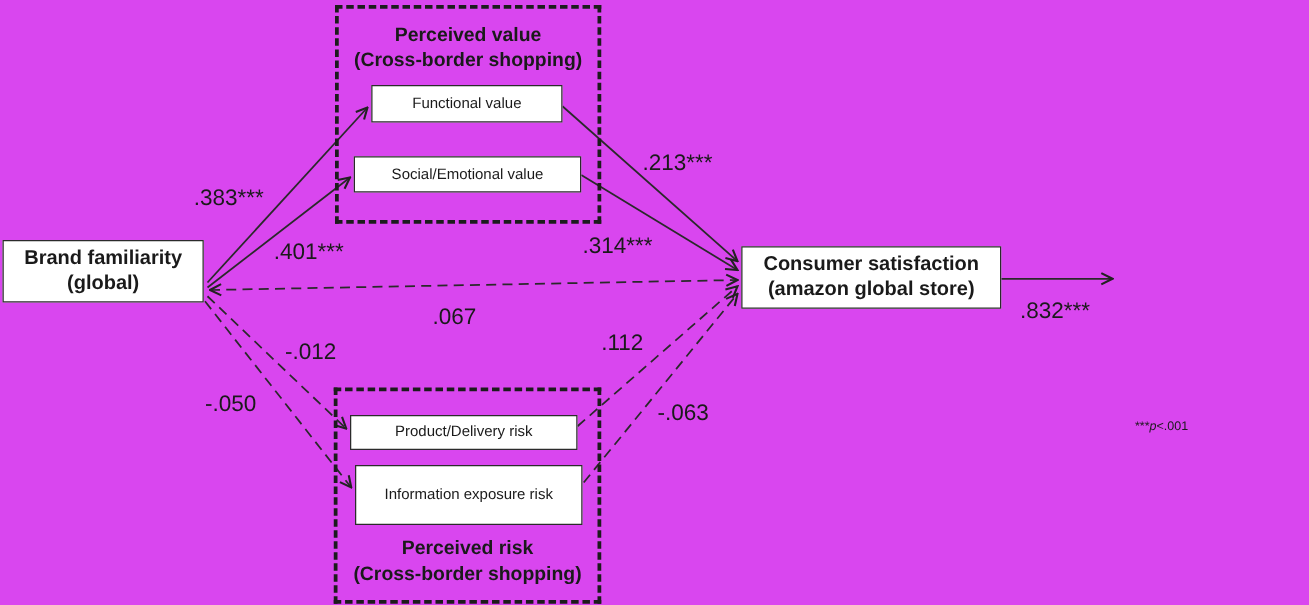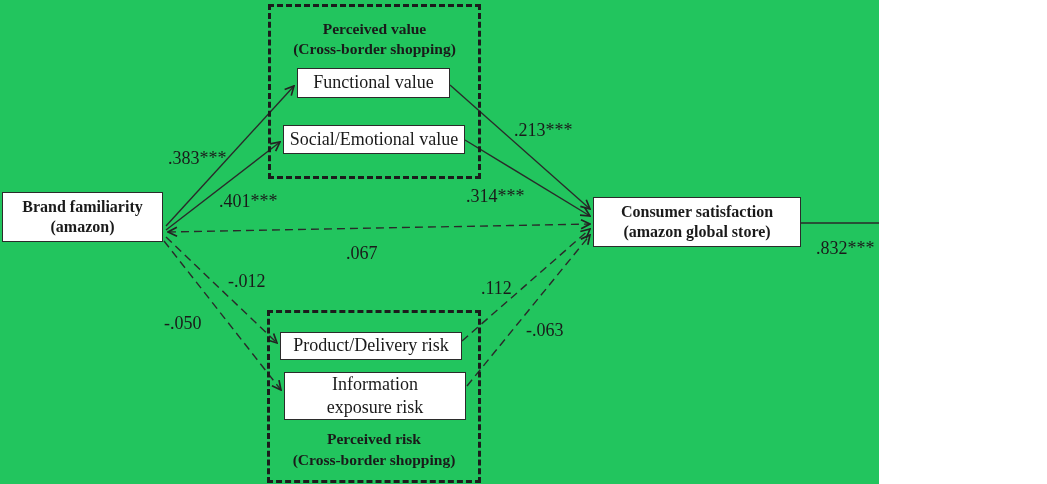--- a/index.html
+++ b/index.html
@@ -1,28 +1,28 @@
 <!DOCTYPE html>
 <html><head>
 <meta charset="utf-8">
 <style>
   html,body{margin:0;padding:0;background:#fff;}
   .canvas{
-    position:relative;width:879px;height:484px;background:#22c55e;
-    font-family:Liberation Serif, serif;color:#1a1a1a;
+    position:relative;width:1047px;height:484px;background:#d946ef;
+    font-family:Liberation Sans, sans-serif;color:#1a1a1a;
     overflow:hidden;
   }
   .wires{position:absolute;left:0;top:0;}
   .group{position:absolute;border:3px dashed #1c1c1c;background:transparent;}
   .group-title{position:absolute;left:0;right:0;text-align:center;font-weight:bold;
     font-size:15.5px;line-height:1.32;}
   .node{
     position:absolute;background:#fff;border:1.6px solid #2b2b2b;
     display:flex;flex-direction:column;align-items:center;justify-content:center;
-    text-align:center;font-size:18px;line-height:1.28;box-sizing:border-box;
+    text-align:center;font-size:12px;line-height:1.28;box-sizing:border-box;
   }
   .node.bold{font-weight:bold;font-size:16px;}
   .node .wrap{display:block;max-width:150px;}
   .coef{position:absolute;font-size:18px;white-space:nowrap;}
   .note{position:absolute;font-size:10px;white-space:nowrap;}
   .note i{font-style:italic;}
 </style>
 </head>
 <body>
 
@@ -59,21 +59,21 @@
 
   <div class="group" style="left:267px;top:310px;width:208px;height:167px">
     <div class="group-title" style="bottom:10px">
       <div>Perceived risk</div>
       <div>(Cross-border shopping)</div>
     </div>
   </div>
 
   <div class="node bold" style="left:2px;top:192px;width:161px;height:50px">
     <span>Brand familiarity</span>
-    <span>(amazon)</span>
+    <span>(global)</span>
   </div>
 
   <div class="node" style="left:297px;top:68px;width:153px;height:30px">
     <span>Functional value</span>
   </div>
 
   <div class="node" style="left:283px;top:125px;width:182px;height:29px">
     <span>Social/Emotional value</span>
   </div>
 
@@ -84,28 +84,28 @@
   <div class="node" style="left:284px;top:372px;width:182px;height:48px">
     <span class="wrap">Information exposure risk</span>
   </div>
 
   <div class="node bold" style="left:593px;top:197px;width:208px;height:50px">
     <span>Consumer satisfaction</span>
     <span>(amazon global store)</span>
   </div>
 
 
-  <div class="coef" style="left:168px;top:148px">.383***</div>
+  <div class="coef" style="left:155px;top:148px">.383***</div>
   <div class="coef" style="left:219px;top:191px">.401***</div>
   <div class="coef" style="left:514px;top:120px">.213***</div>
   <div class="coef" style="left:466px;top:186px">.314***</div>
   <div class="coef" style="left:346px;top:243px">.067</div>
   <div class="coef" style="left:228px;top:271px">-.012</div>
   <div class="coef" style="left:164px;top:313px">-.050</div>
-  <div class="coef" style="left:481px;top:278px">.112</div>
+  <div class="coef" style="left:481px;top:264px">.112</div>
   <div class="coef" style="left:526px;top:320px">-.063</div>
   <div class="coef" style="left:816px;top:238px">.832***</div>
 
   <div class="note" style="left:908px;top:336px">
     <span>***</span><i>p</i><span>&lt;.001</span>
   </div>
 
 </div>
 
 </body></html>

